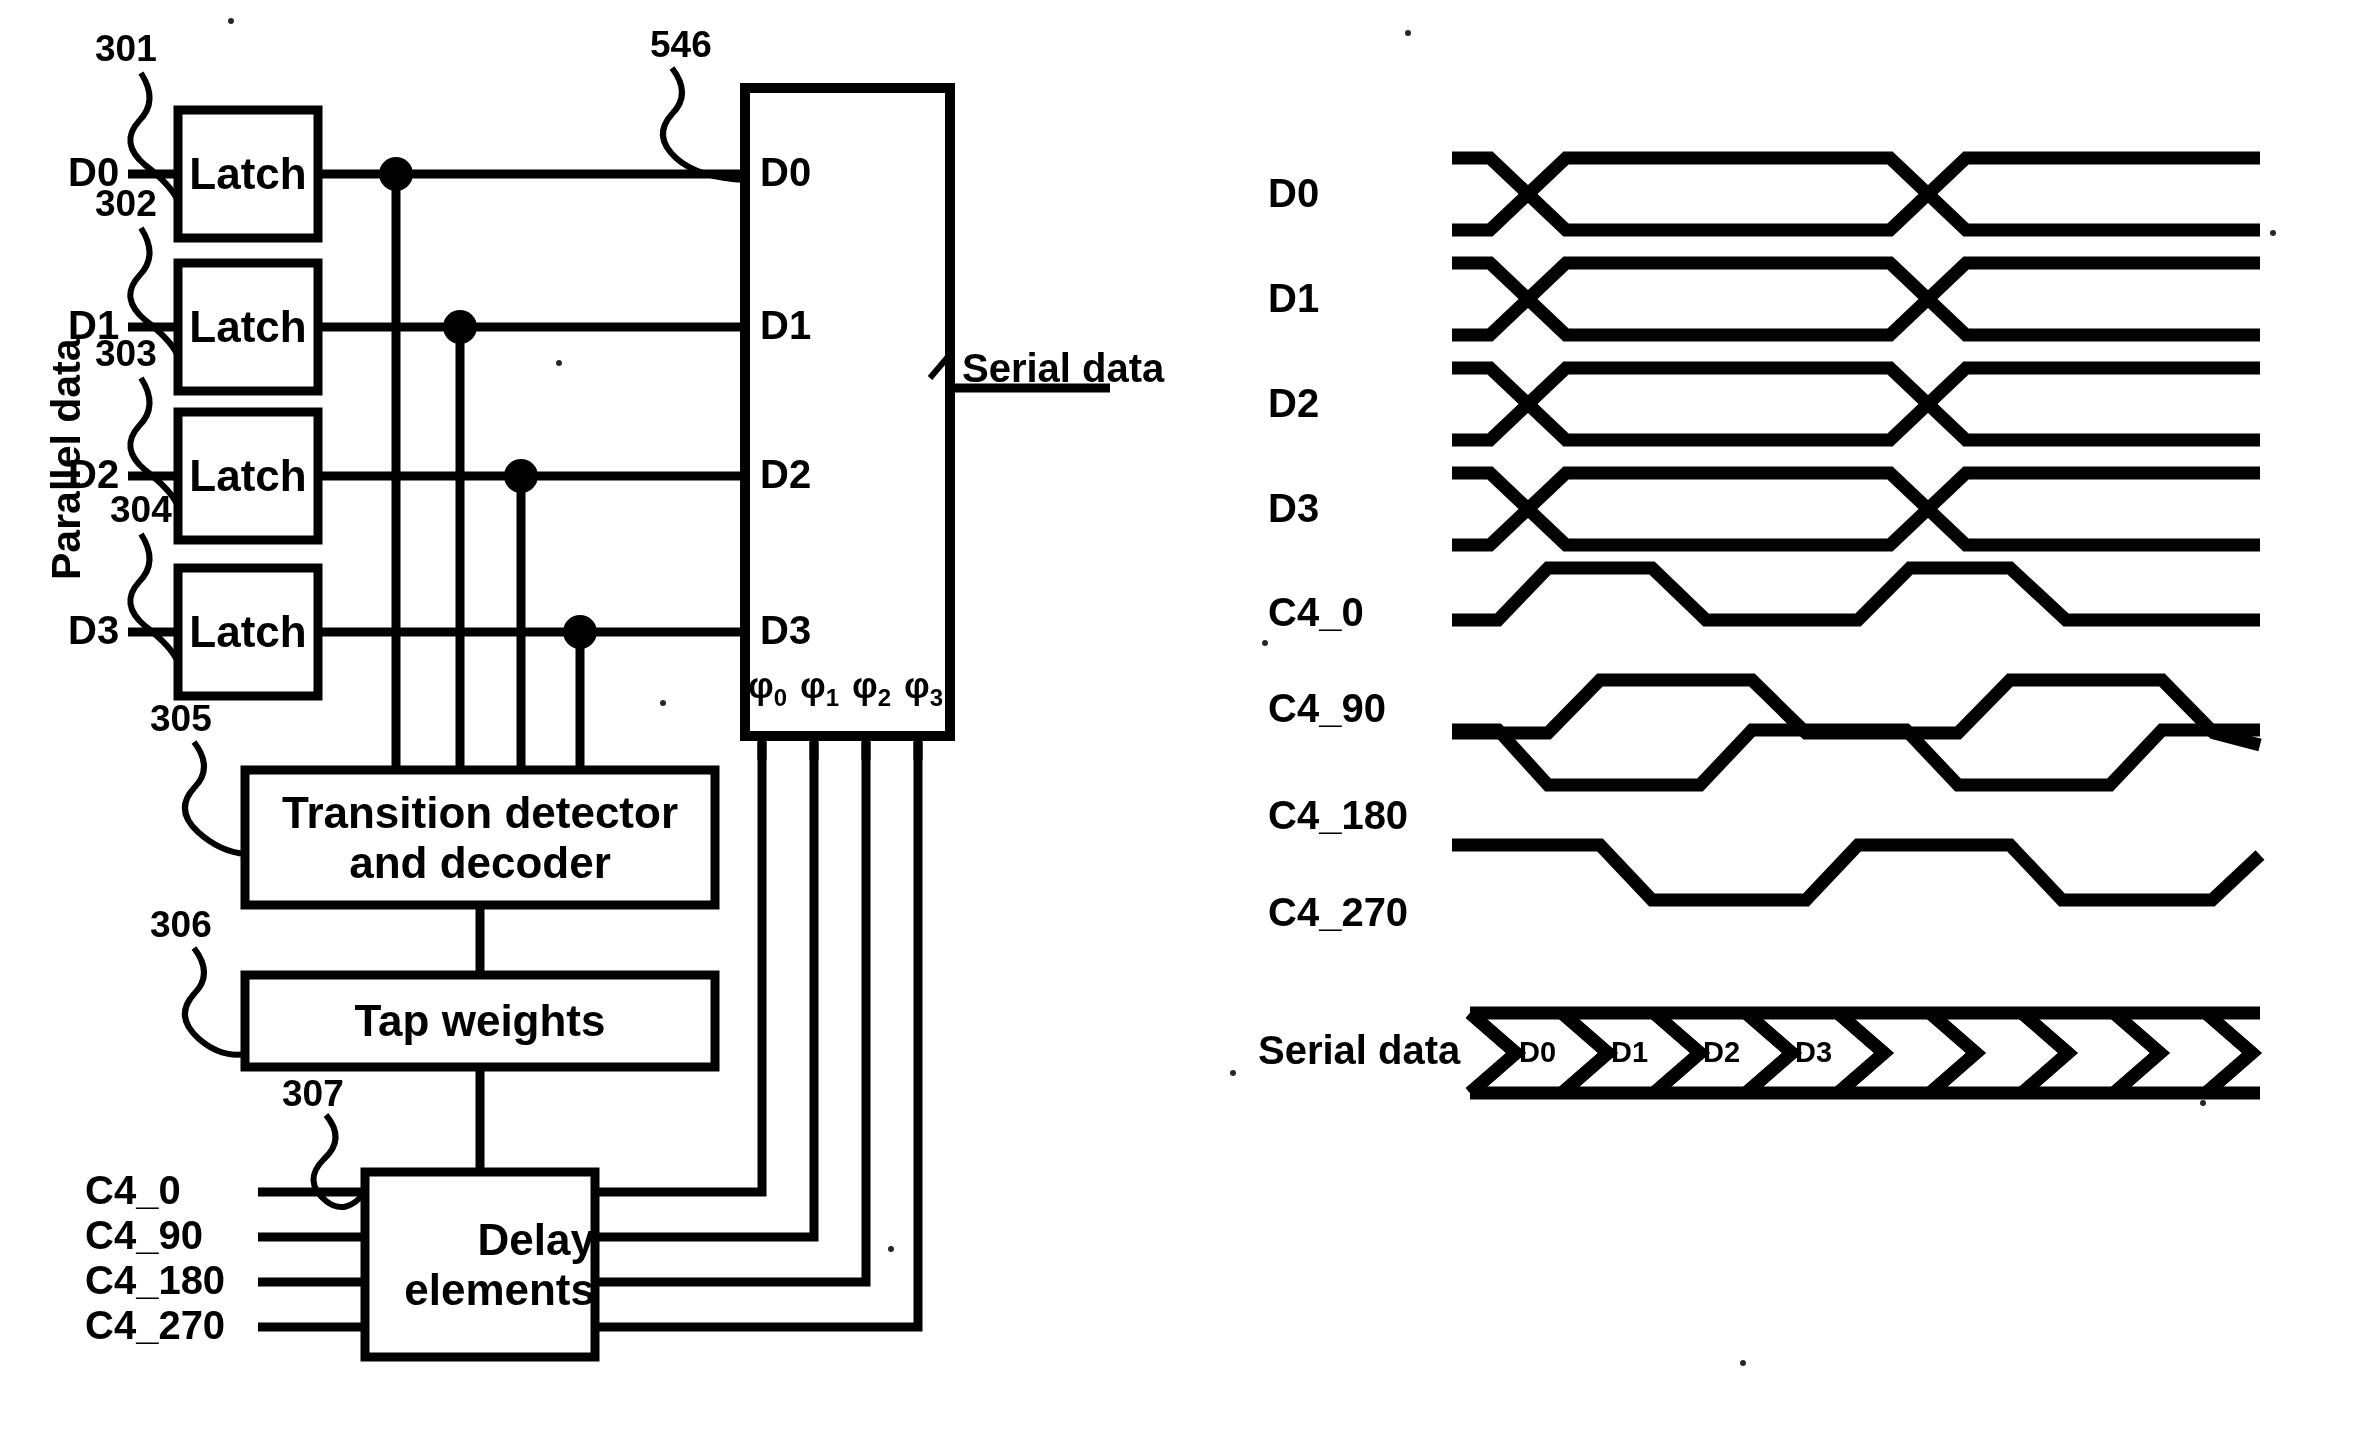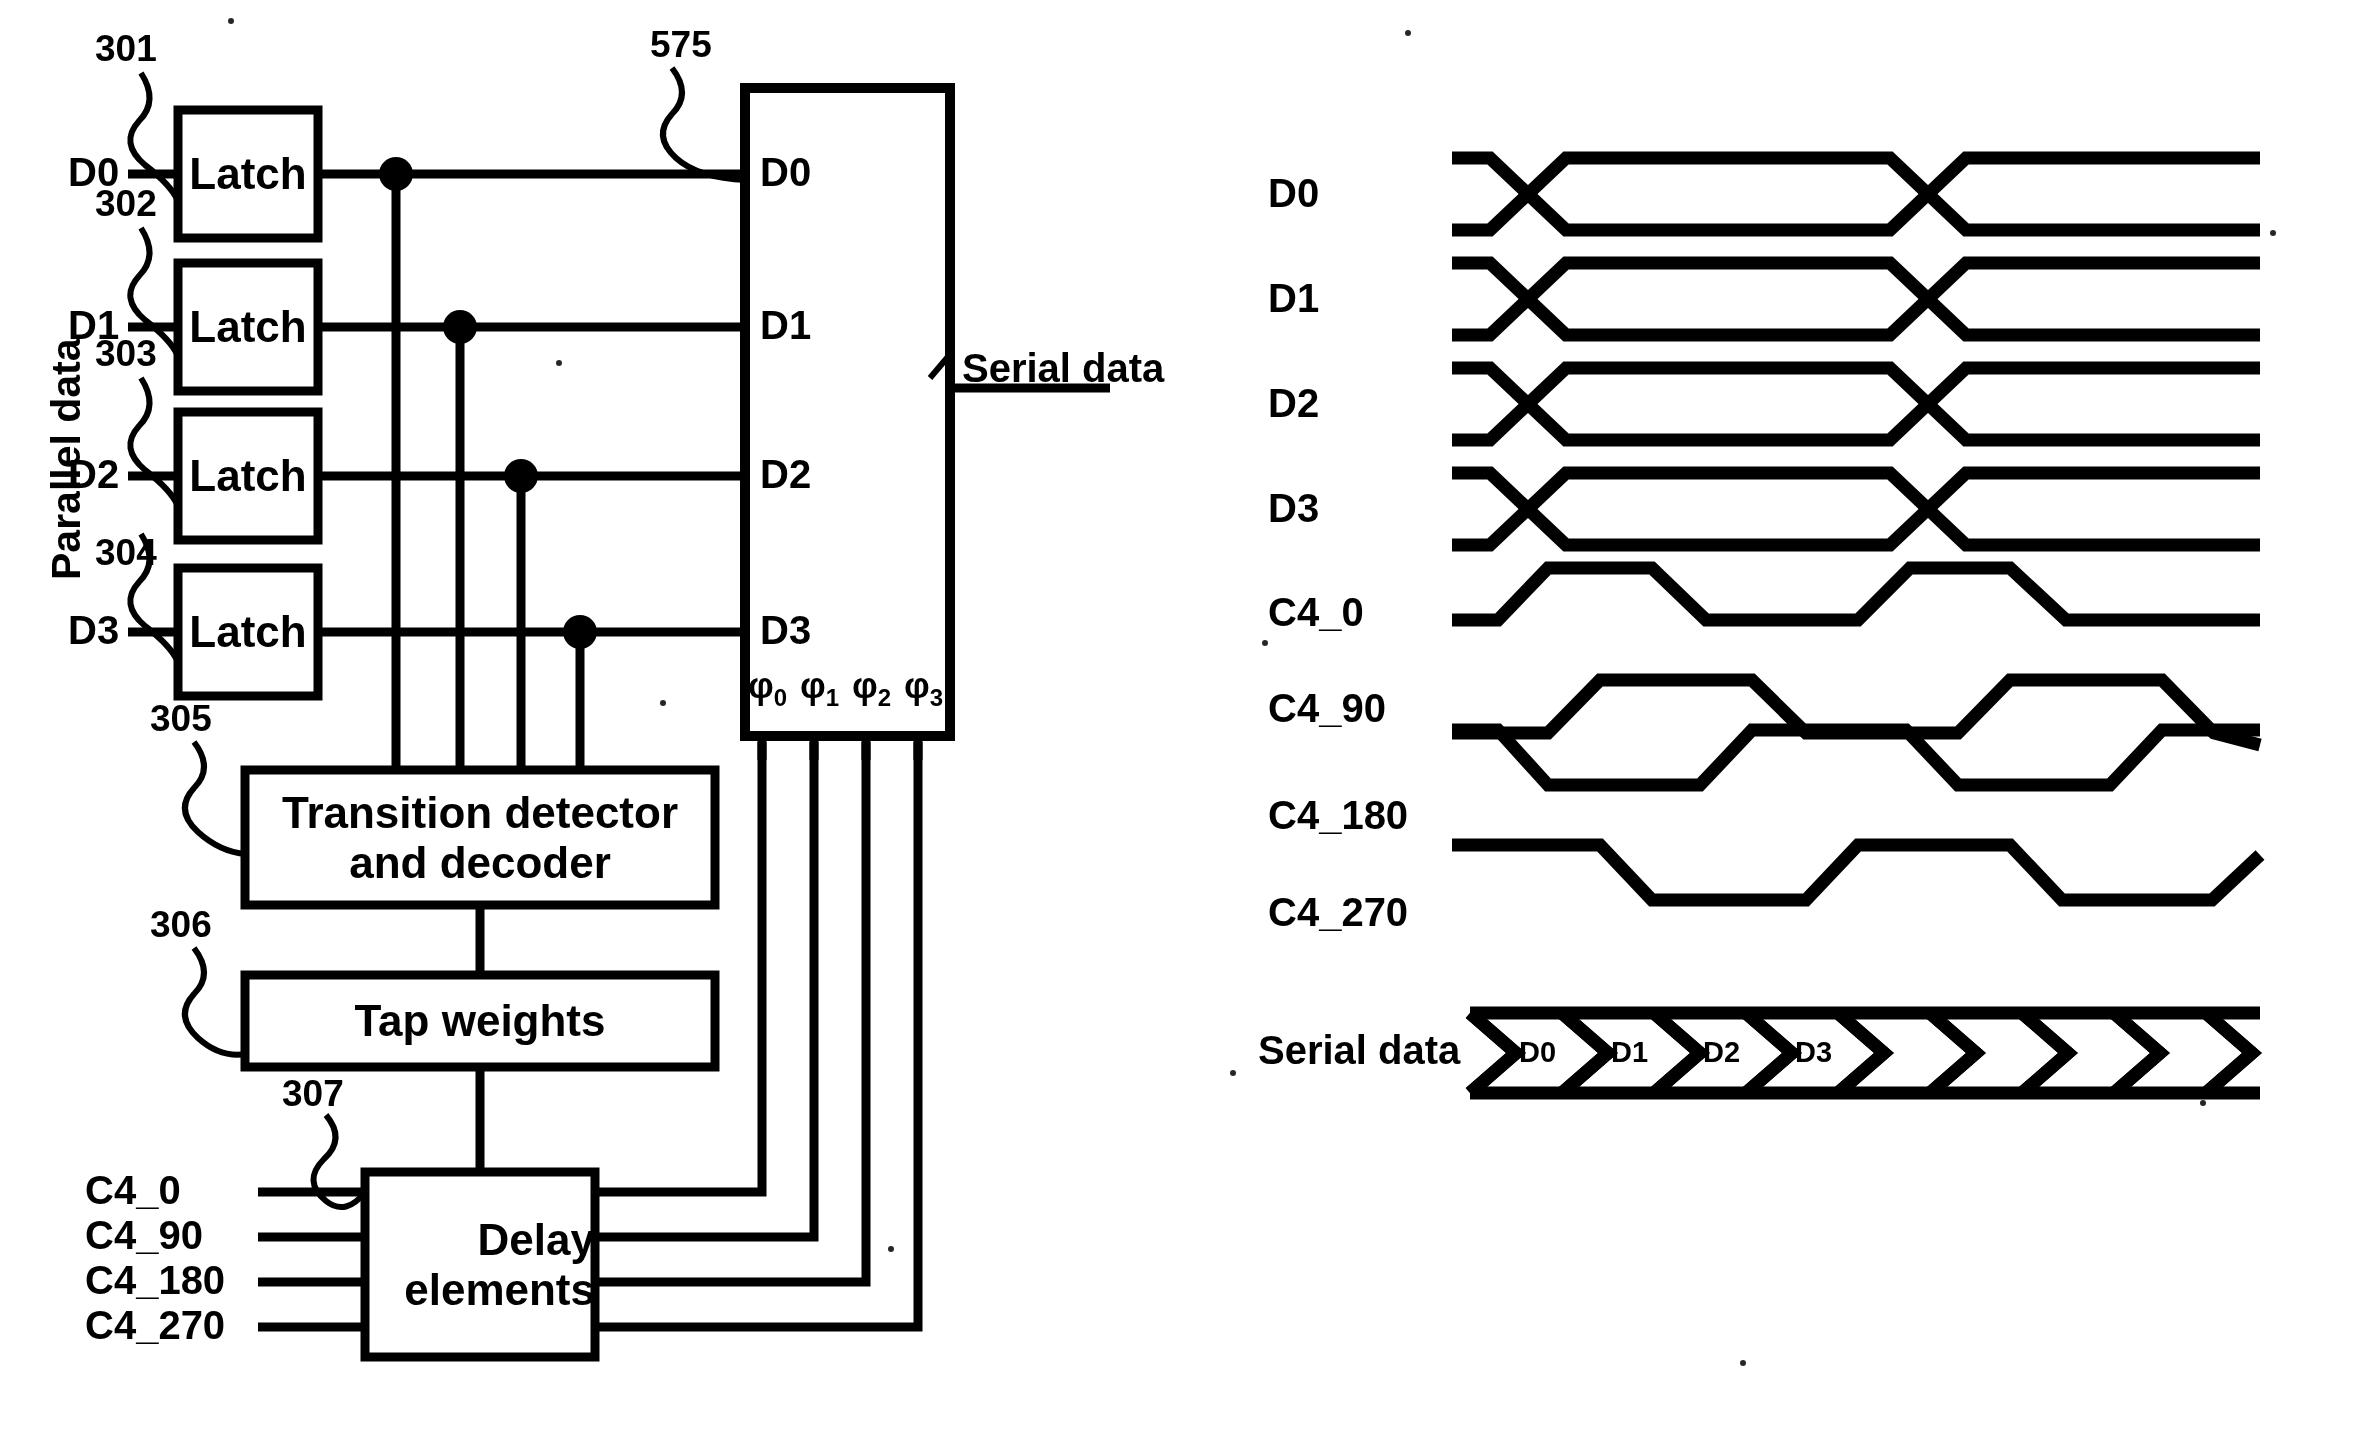--- a/index.html
+++ b/index.html
@@ -184,25 +184,25 @@
         </g>
       </g>
     </g>
   </svg>
 
   <div class="lbl vert" style="left:46px; top:580px;">Parallel data</div>
 
   <div class="lbl ref" style="left:95px; top:30px;">301</div>
   <div class="lbl ref" style="left:95px; top:185px;">302</div>
   <div class="lbl ref" style="left:95px; top:335px;">303</div>
-  <div class="lbl ref" style="left:95px; top:491px;margin-top:43px;">304</div>
+  <div class="lbl ref" style="left:110px; top:491px;">304</div>
   <div class="lbl ref" style="left:150px; top:700px;">305</div>
   <div class="lbl ref" style="left:150px; top:906px;">306</div>
   <div class="lbl ref" style="left:282px; top:1075px;">307</div>
-  <div class="lbl ref" style="left:650px; top:26px;">575</div>
+  <div class="lbl ref" style="left:650px; top:26px;">546</div>
 
   <div class="lbl pin" style="left:68px; top:152px;">D0</div>
   <div class="lbl pin" style="left:68px; top:305px;">D1</div>
   <div class="lbl pin" style="left:68px; top:454px;">D2</div>
   <div class="lbl pin" style="left:68px; top:610px;">D3</div>
 
   <div class="boxtxt blk" style="left:178px; top:110px; width:140px; height:128px;">Latch</div>
   <div class="boxtxt blk" style="left:178px; top:263px; width:140px; height:128px;">Latch</div>
   <div class="boxtxt blk" style="left:178px; top:412px; width:140px; height:128px;">Latch</div>
   <div class="boxtxt blk" style="left:178px; top:568px; width:140px; height:128px;">Latch</div>

